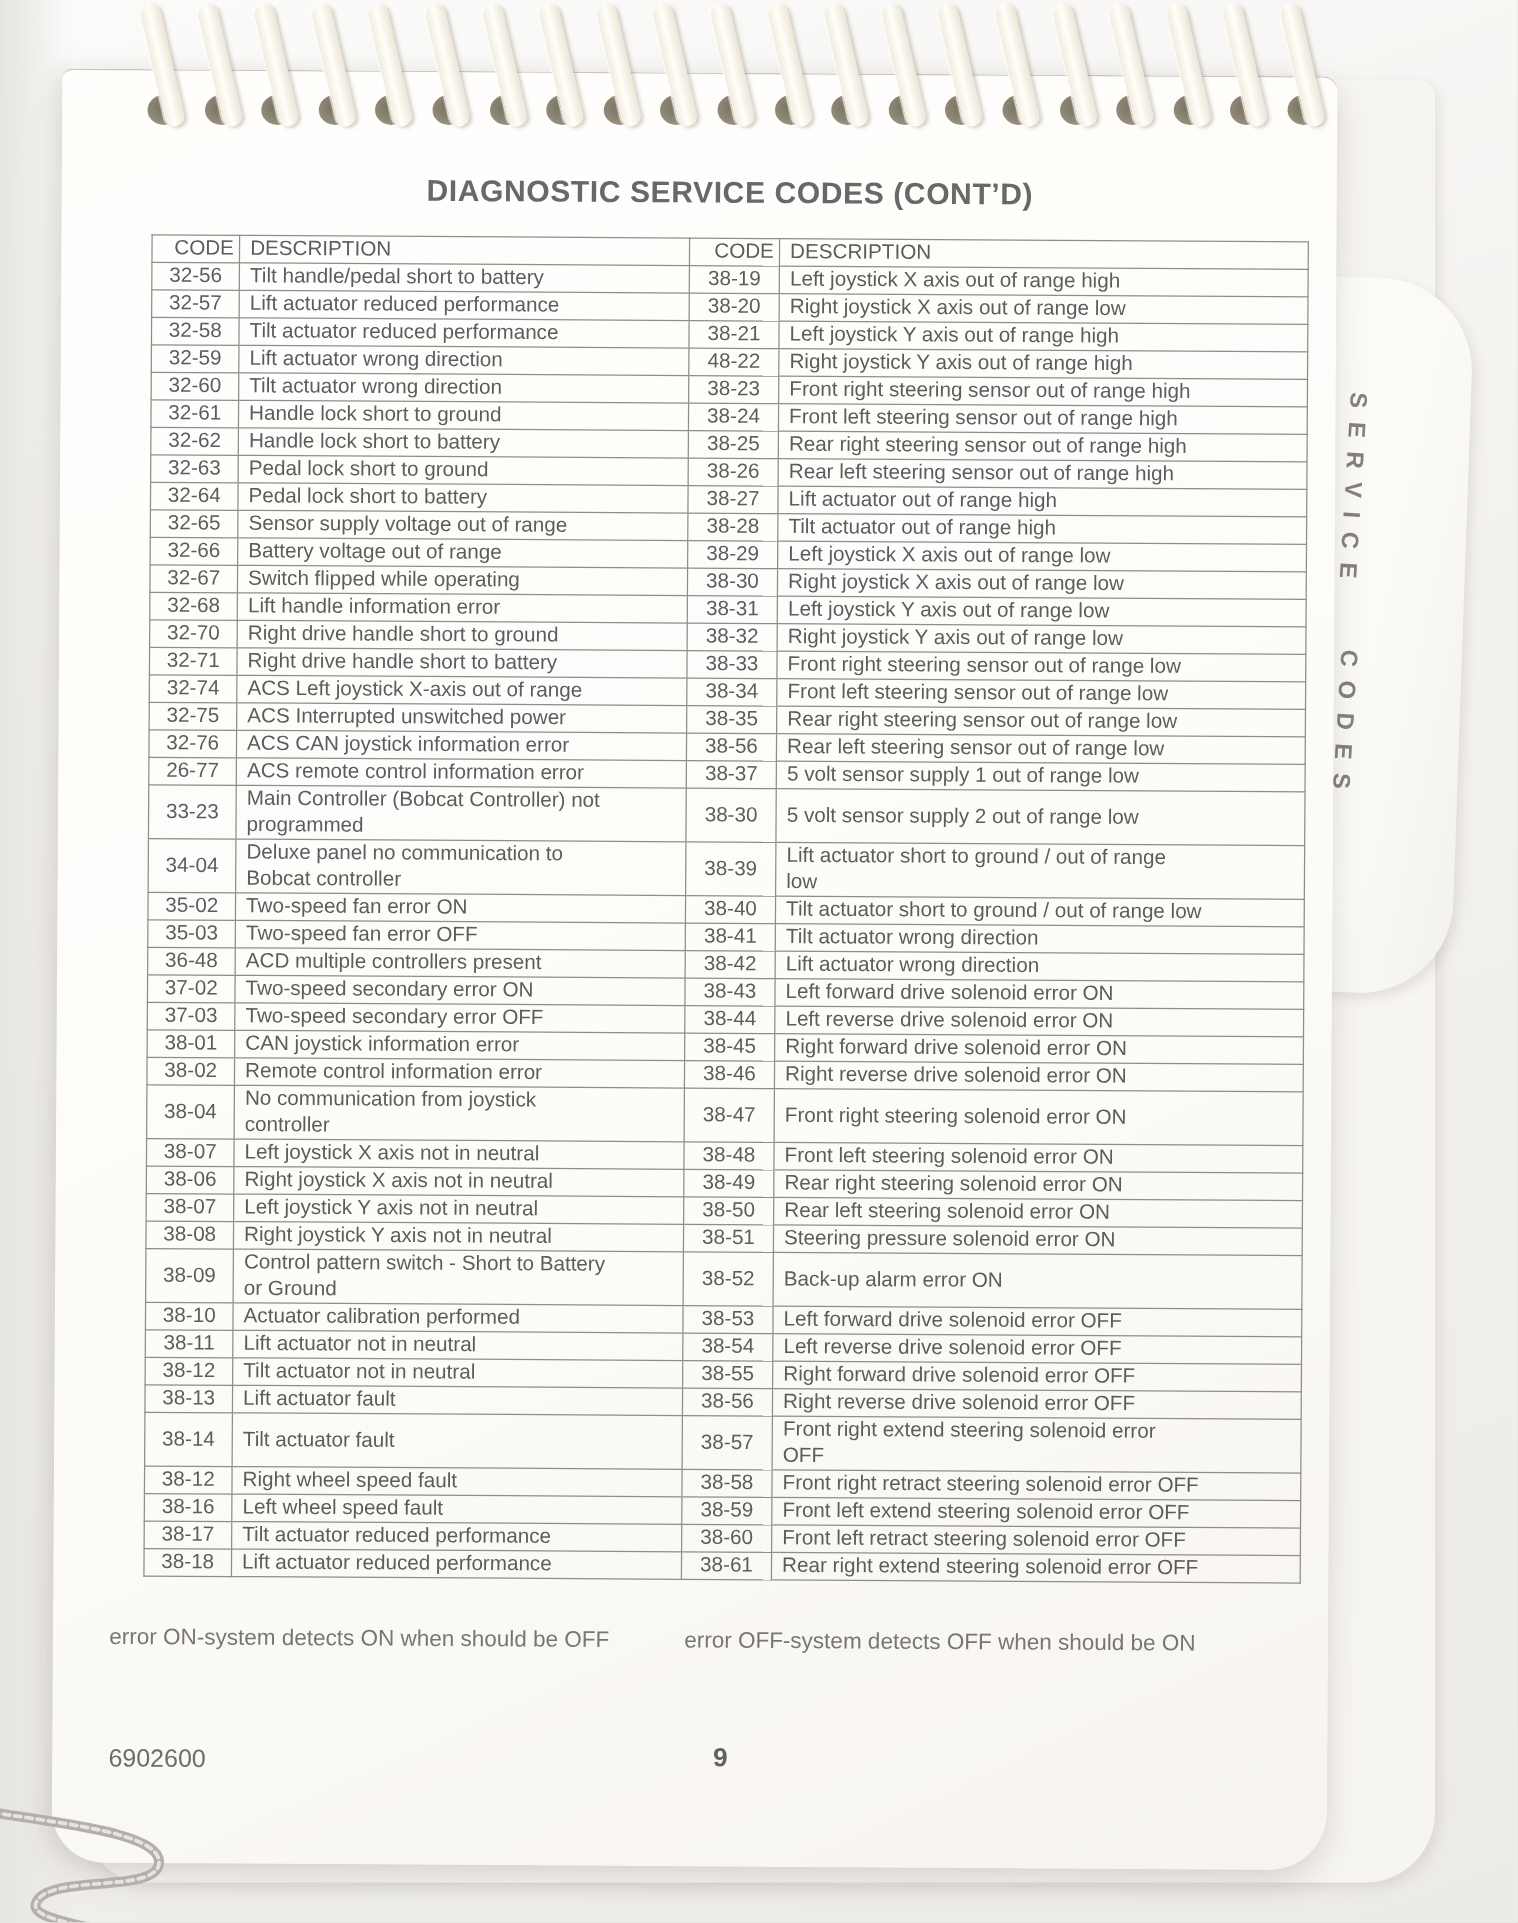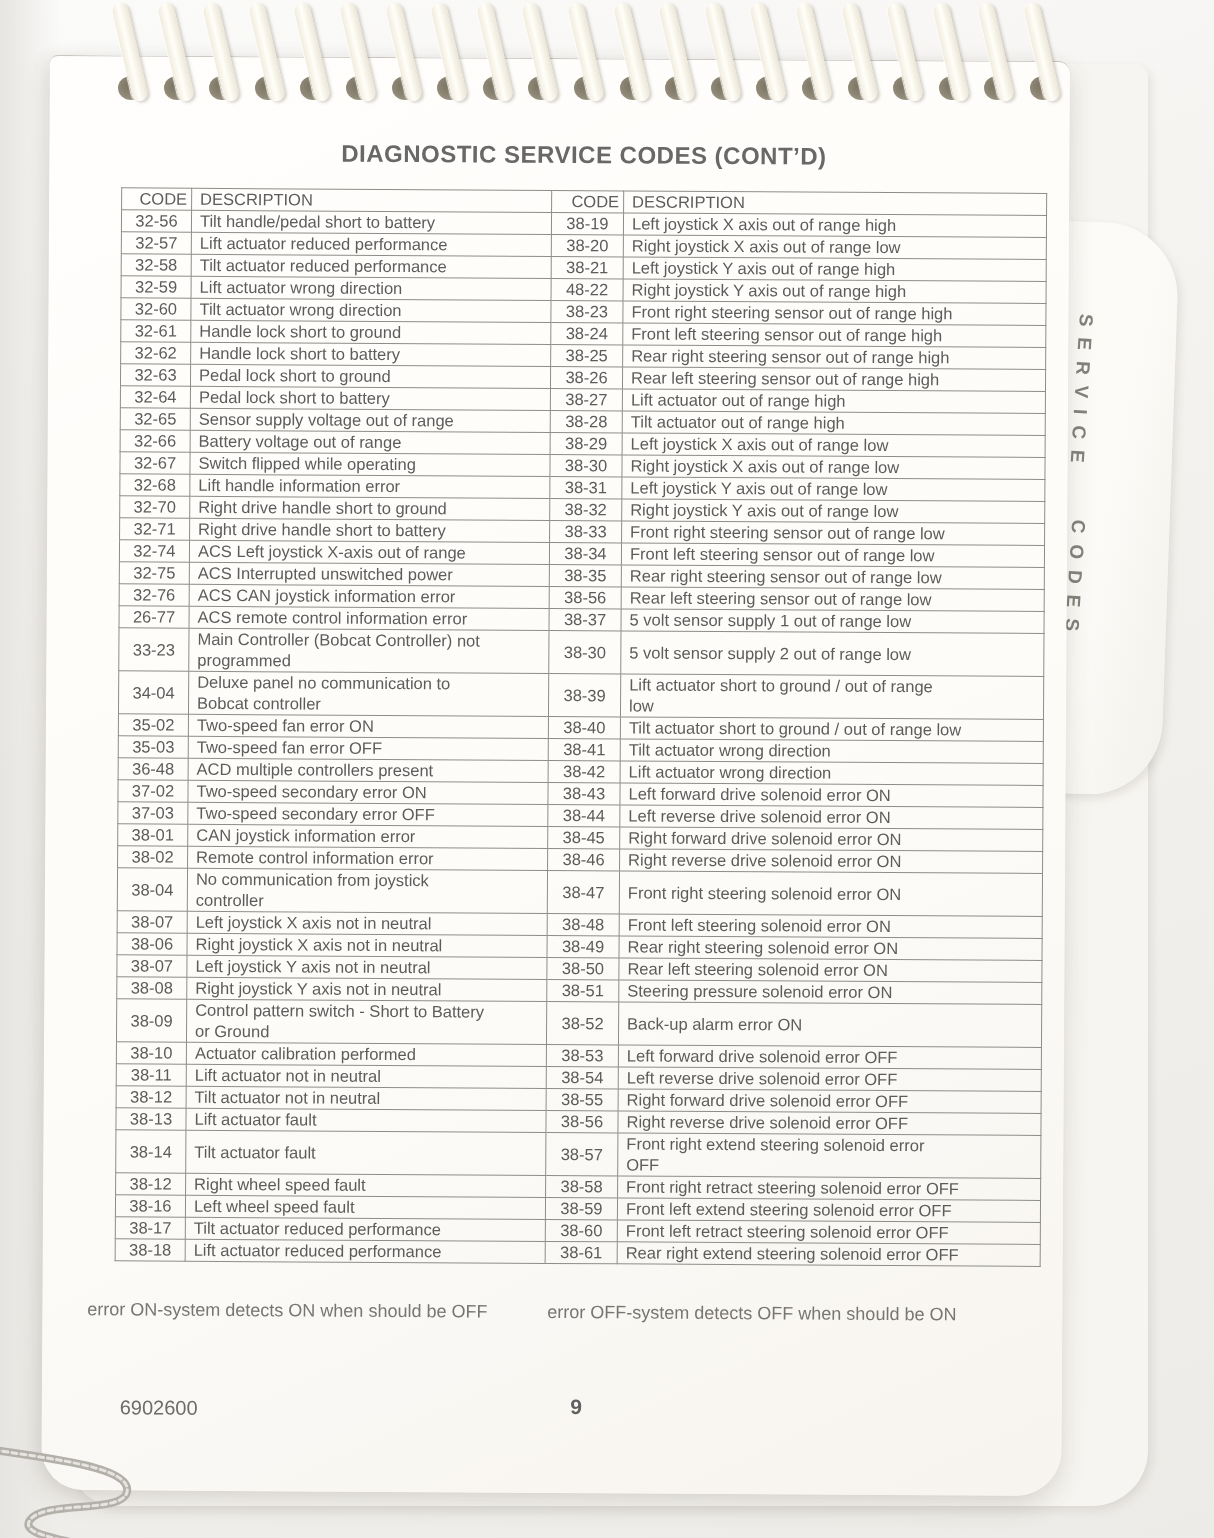--- a/index.html
+++ b/index.html
@@ -59,21 +59,21 @@
     border:1px solid #8f8d89;line-height:21px;padding:0 4px;
     font-weight:normal;overflow:hidden;
   }
   table.codes th{text-align:left;padding-left:8px;}
   table.codes th.code{text-align:right;padding-left:12px;}
   table.codes td.code{text-align:center;white-space:nowrap;}
   table.codes td.desc{white-space:pre-line;padding-left:8px;}
   .footnotes{position:absolute;left:0;top:1243px;width:100%;color:#787673;font-size:18px;}
   .note-left{position:absolute;left:45px;white-space:nowrap;}
   .note-right{position:absolute;left:505px;white-space:nowrap;}
-  .footer-part{position:absolute;left:45px;top:1340px;font-size:20px;color:#6e6c69;margin-left:33px;}
+  .footer-part{position:absolute;left:45px;top:1340px;font-size:20px;color:#6e6c69;}
   .footer-page{position:absolute;left:72px;top:1336px;width:925px;text-align:center;
     font-size:21px;font-weight:bold;color:#616161;}
   
   .spiral{position:absolute;left:0;top:0;width:1214px;height:130px;}
   .spiral .hole{
     position:absolute;top:76px;width:26px;height:24px;border-radius:50%;
     background:radial-gradient(circle at 45% 40%,#78715f 0%,#8f8877 55%,#b3ac9c 100%);
     box-shadow:0 2px 2px rgba(255,255,255,.8);
   }
   .spiral .loop{

